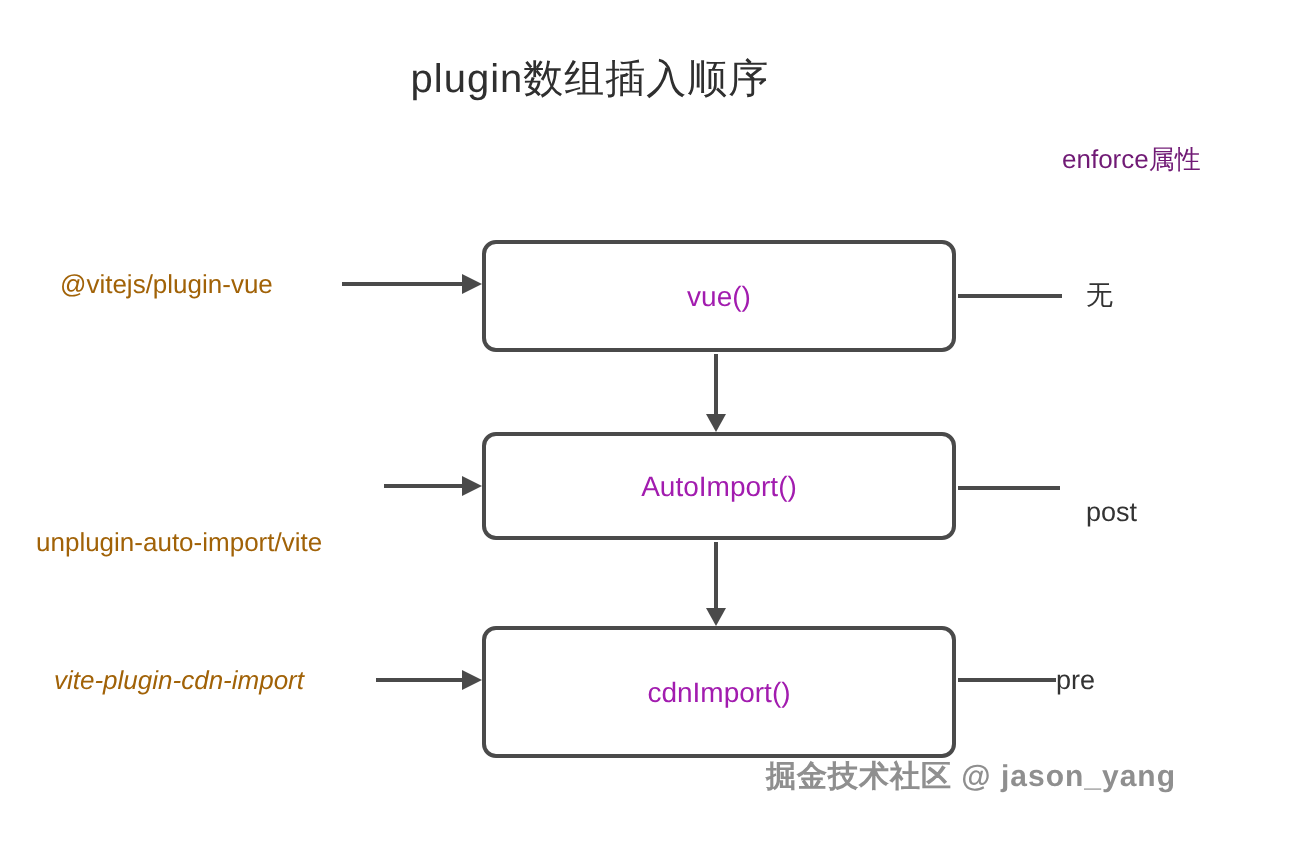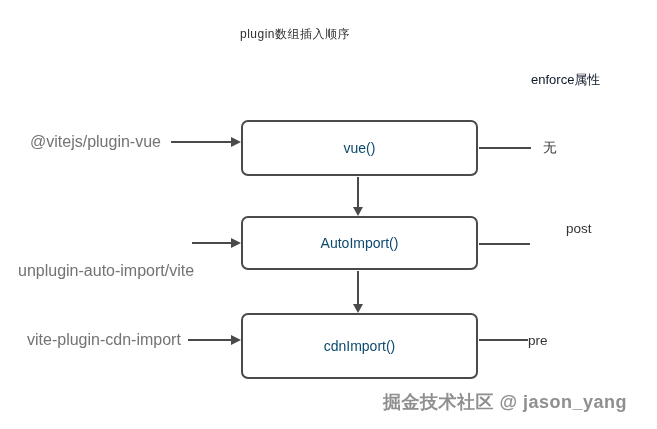--- a/index.html
+++ b/index.html
@@ -14,56 +14,56 @@
     width:657px;height:429px;
     background:var(--bg);
     font-family:"Liberation Sans","DejaVu Sans",sans-serif;
     color:var(--text);
     overflow:hidden;
   }
   .title{
     position:absolute;
     left:295px;top:26px;
     transform:translateX(-50%);
-    font-size:12px;
+    font-size:20px;
     color:#2f2f2f;
     white-space:nowrap;
     letter-spacing:0.5px;
   }
   .col-header{
     position:absolute;
     left:531px;top:71px;
     font-size:13px;
-    color:#0f172a;
+    color:#701a75;
     white-space:nowrap;
   }
   .node-box{
     position:absolute;
     left:241px;width:237px;
     border:2px solid var(--line);
     border-radius:7px;
     background:#fff;
     display:flex;align-items:center;justify-content:center;
     box-sizing:border-box;
     font-size:14px;
-    color:#0c4a6e;
+    color:#a21caf;
   }
   .box-1{top:120px;height:56px;}
   .box-2{top:216px;height:54px;}
   .box-3{top:313px;height:66px;}
   .src-label{
     position:absolute;
-    font-size:16px;
-    color:#737373;
+    font-size:13px;
+    color:#a16207;
     white-space:nowrap;
     transform:translateY(-50%);
   }
   .lbl-1{left:30px;top:142px;}
   .lbl-2{left:18px;top:243px;margin-top:28px;}
-  .lbl-3{left:27px;top:340px;}
+  .lbl-3{left:27px;top:340px;font-style:italic;}
   .hline{
     position:absolute;
     height:2px;
     background:var(--line);
   }
   .arrowhead-right{
     position:absolute;
     width:0;height:0;
     border-top:5px solid transparent;
     border-bottom:5px solid transparent;
@@ -86,22 +86,22 @@
   .enforce-value{
     position:absolute;
     left:543px;
     font-size:13.5px;
     color:#333;
     white-space:nowrap;
     transform:translateY(-50%);
   }
   .watermark{
     position:absolute;
-    left:383px;top:390px;
-    font-size:18px;
+    left:383px;top:379px;
+    font-size:15px;
     font-weight:700;
     color:var(--watermark);
     text-shadow:1px 1px 0 #ffffff,2px 2px 1px #ffffff;
     white-space:nowrap;
     letter-spacing:0.5px;
   }
 </style>
 </head>
 <body>
 
@@ -123,21 +123,21 @@
   <div class="vline" style="top:177px;height:31px;"></div>
   <div class="arrowhead-down" style="top:207px;"></div>
 
   <div class="src-label lbl-2">unplugin-auto-import/vite</div>
   <div class="hline" style="left:192px;top:242px;width:40px;"></div>
   <div class="arrowhead-right" style="left:231px;top:238px;"></div>
   <div class="node-box box-2">
     <span>AutoImport()</span>
   </div>
   <div class="hline" style="left:479px;top:243px;width:51px;"></div>
-  <div class="enforce-value" style="top:228px;margin-left:23px;">post</div>
+  <div class="enforce-value" style="top:256px;">post</div>
 
   <div class="vline" style="top:271px;height:33px;"></div>
   <div class="arrowhead-down" style="top:304px;"></div>
 
   <div class="src-label lbl-3">vite-plugin-cdn-import</div>
   <div class="hline" style="left:188px;top:339px;width:44px;"></div>
   <div class="arrowhead-right" style="left:231px;top:335px;"></div>
   <div class="node-box box-3">
     <span>cdnImport()</span>
   </div>

